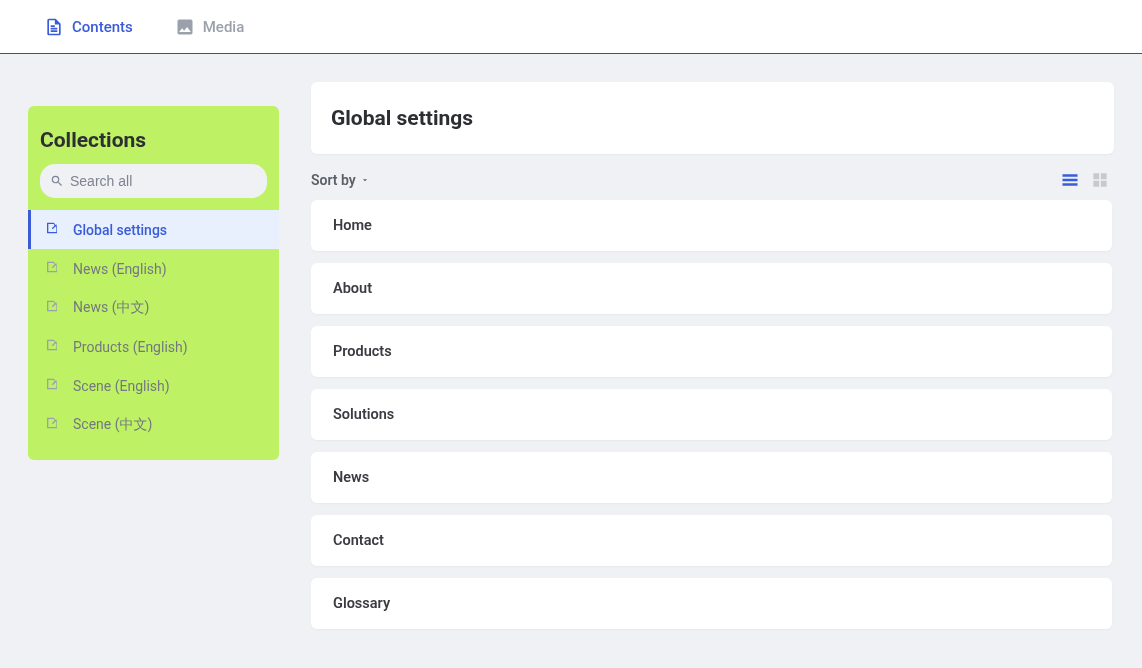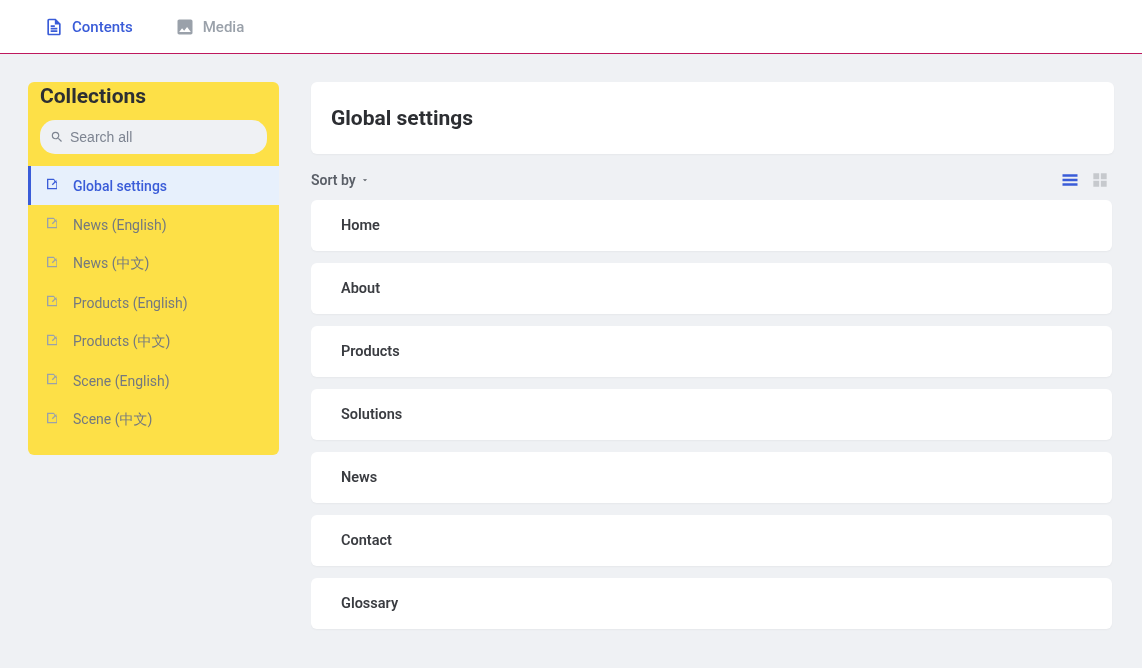--- a/index.html
+++ b/index.html
@@ -40,24 +40,25 @@
   .content-area {
     display: flex;
     padding: 28px;
     gap: 32px;
     height: calc(668px - 54px);
   }
 
   
   .sidebar {
     width: 251px;
-    background: #fde047;
+    background: #bef264;
     border-radius: 6px;
-    padding: 0 0 16px 0;
+    padding: 20px 0 16px 0;
     height: fit-content;
+    margin-top: 24px;
   }
   .sidebar-title {
     font-size: 21px;
     font-weight: 700;
     color: #2d2f33;
     padding: 2px 12px 12px 12px;
   }
   .search-wrap {
     margin: 0 12px 12px 12px;
   }
@@ -150,21 +151,21 @@
     display: flex;
     flex-direction: column;
     gap: 12px;
     overflow-y: auto;
     padding-bottom: 12px;
     padding-right: 2px;
   }
   .entry {
     background: #ffffff;
     border-radius: 6px;
-    padding: 17px 30px;
+    padding: 17px 22px;
     font-size: 14.5px;
     font-weight: 600;
     color: #3a3c41;
     box-shadow: 0 1px 2px rgba(0,0,0,0.04);
     cursor: pointer;
   }
   .entry-list::-webkit-scrollbar { width: 0px; }
 
 </style>
 </head>
@@ -230,27 +231,20 @@
               <path d="M3 4h10l2 2v2l3 1v11H3V4zm2 2v12h12V10l-3-1V7l-1-1H5z"></path>
               <path d="M16.5 6.2l1.4 1.4-6.3 6.3-1.4-1.4 6.3-6.3z"></path>
             </svg></span>
           <span>Products (English)</span>
         </li>
         <li class="coll-item">
           <span class="doc-icon"><svg viewBox="0 0 24 24" width="16" height="16">
               <path d="M3 4h10l2 2v2l3 1v11H3V4zm2 2v12h12V10l-3-1V7l-1-1H5z"></path>
               <path d="M16.5 6.2l1.4 1.4-6.3 6.3-1.4-1.4 6.3-6.3z"></path>
             </svg></span>
-          <span>Products (中文)</span>
-        </li>
-        <li class="coll-item">
-          <span class="doc-icon"><svg viewBox="0 0 24 24" width="16" height="16">
-              <path d="M3 4h10l2 2v2l3 1v11H3V4zm2 2v12h12V10l-3-1V7l-1-1H5z"></path>
-              <path d="M16.5 6.2l1.4 1.4-6.3 6.3-1.4-1.4 6.3-6.3z"></path>
-            </svg></span>
           <span>Scene (English)</span>
         </li>
         <li class="coll-item">
           <span class="doc-icon"><svg viewBox="0 0 24 24" width="16" height="16">
               <path d="M3 4h10l2 2v2l3 1v11H3V4zm2 2v12h12V10l-3-1V7l-1-1H5z"></path>
               <path d="M16.5 6.2l1.4 1.4-6.3 6.3-1.4-1.4 6.3-6.3z"></path>
             </svg></span>
           <span>Scene (中文)</span>
         </li>
       </ul>

